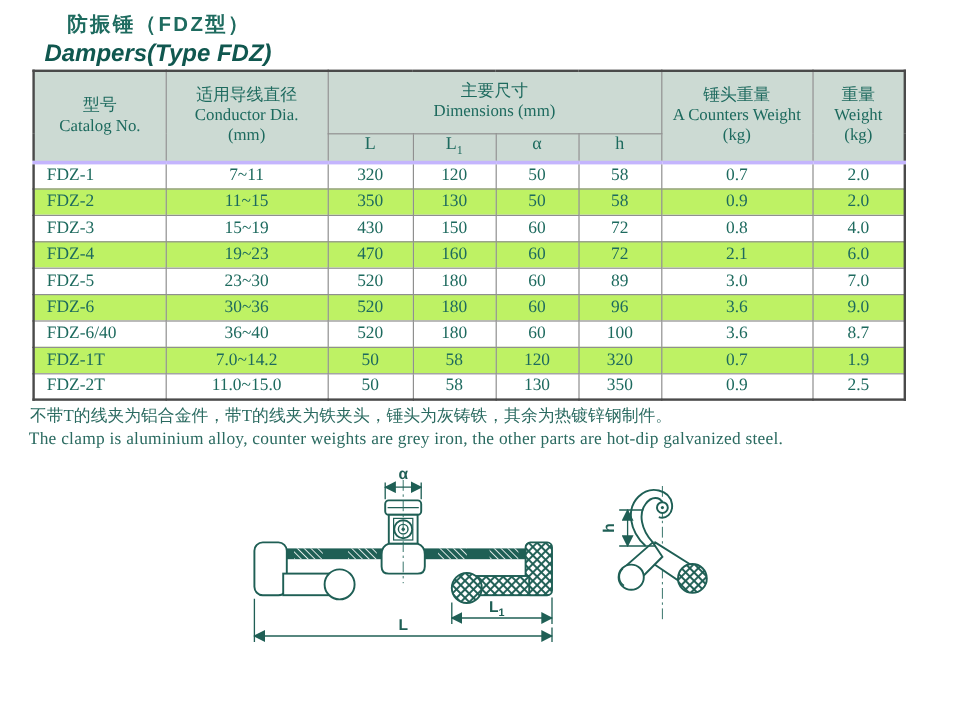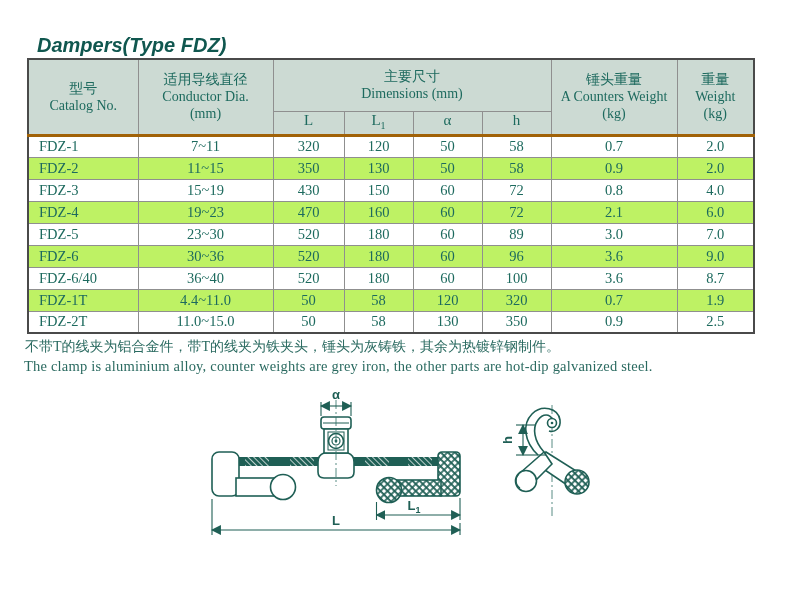--- a/index.html
+++ b/index.html
@@ -30,41 +30,42 @@
   }
   thead tr.hrow1 { height:52px; }
   thead tr.hrow2 { height:24px; }
   thead tr.hrow2 th { font-size:15px; }
   thead sub { font-size:10px; }
   tbody td {
     height:22px; font-size:14.5px; text-align:center; vertical-align:middle;
     background:#ffffff; padding:0;
   }
   tbody tr.alt td { background:#bef264; }
-  tbody tr:first-child td { border-top:3px solid #a16207; }
+  tbody tr:first-child td { border-top:3px solid #c4b5fd; }
   td.catalog-cell { text-align:left; padding-left:10px; }
   .note-zh {
     position:absolute; left:25px; top:338px; font-size:14px; color:#2a6a60;text-align:center;
   }
   .note-en {
     position:absolute; left:24px; top:358px; font-size:14.5px;
     letter-spacing:0.2px; color:#2a6a60;
   }
   .diagram { position:absolute; left:140px; top:378px; width:660px; height:175px; }
   .diagram svg { display:block; width:660px; height:175px; }
   .dim-label {
     font-family:"Liberation Sans","DejaVu Sans",sans-serif;
     font-weight:bold; font-size:13px; fill:#1f5f55;
   }
 </style>
 </head>
 <body>
 
 <div class="page">
 
+  <div class="title-zh">防振锤（FDZ型）</div>
   <div class="title-en">Dampers(Type FDZ)</div>
 
   <table class="spec">
     <colgroup>
       <col style="width:110px">
         <col style="width:135px">
       <col style="width:71px">
         <col style="width:69px">
         <col style="width:69px">
         <col style="width:69px">
@@ -170,21 +171,21 @@
           <td>36~40</td>
           <td>520</td>
           <td>180</td>
           <td>60</td>
           <td>100</td>
           <td>3.6</td>
           <td>8.7</td>
         </tr>
         <tr class="alt">
           <td class="catalog-cell">FDZ-1T</td>
-          <td>4.4~11.0</td>
+          <td>7.0~14.2</td>
           <td>50</td>
           <td>58</td>
           <td>120</td>
           <td>320</td>
           <td>0.7</td>
           <td>1.9</td>
         </tr>
         <tr>
           <td class="catalog-cell">FDZ-2T</td>
           <td>11.0~15.0</td>

